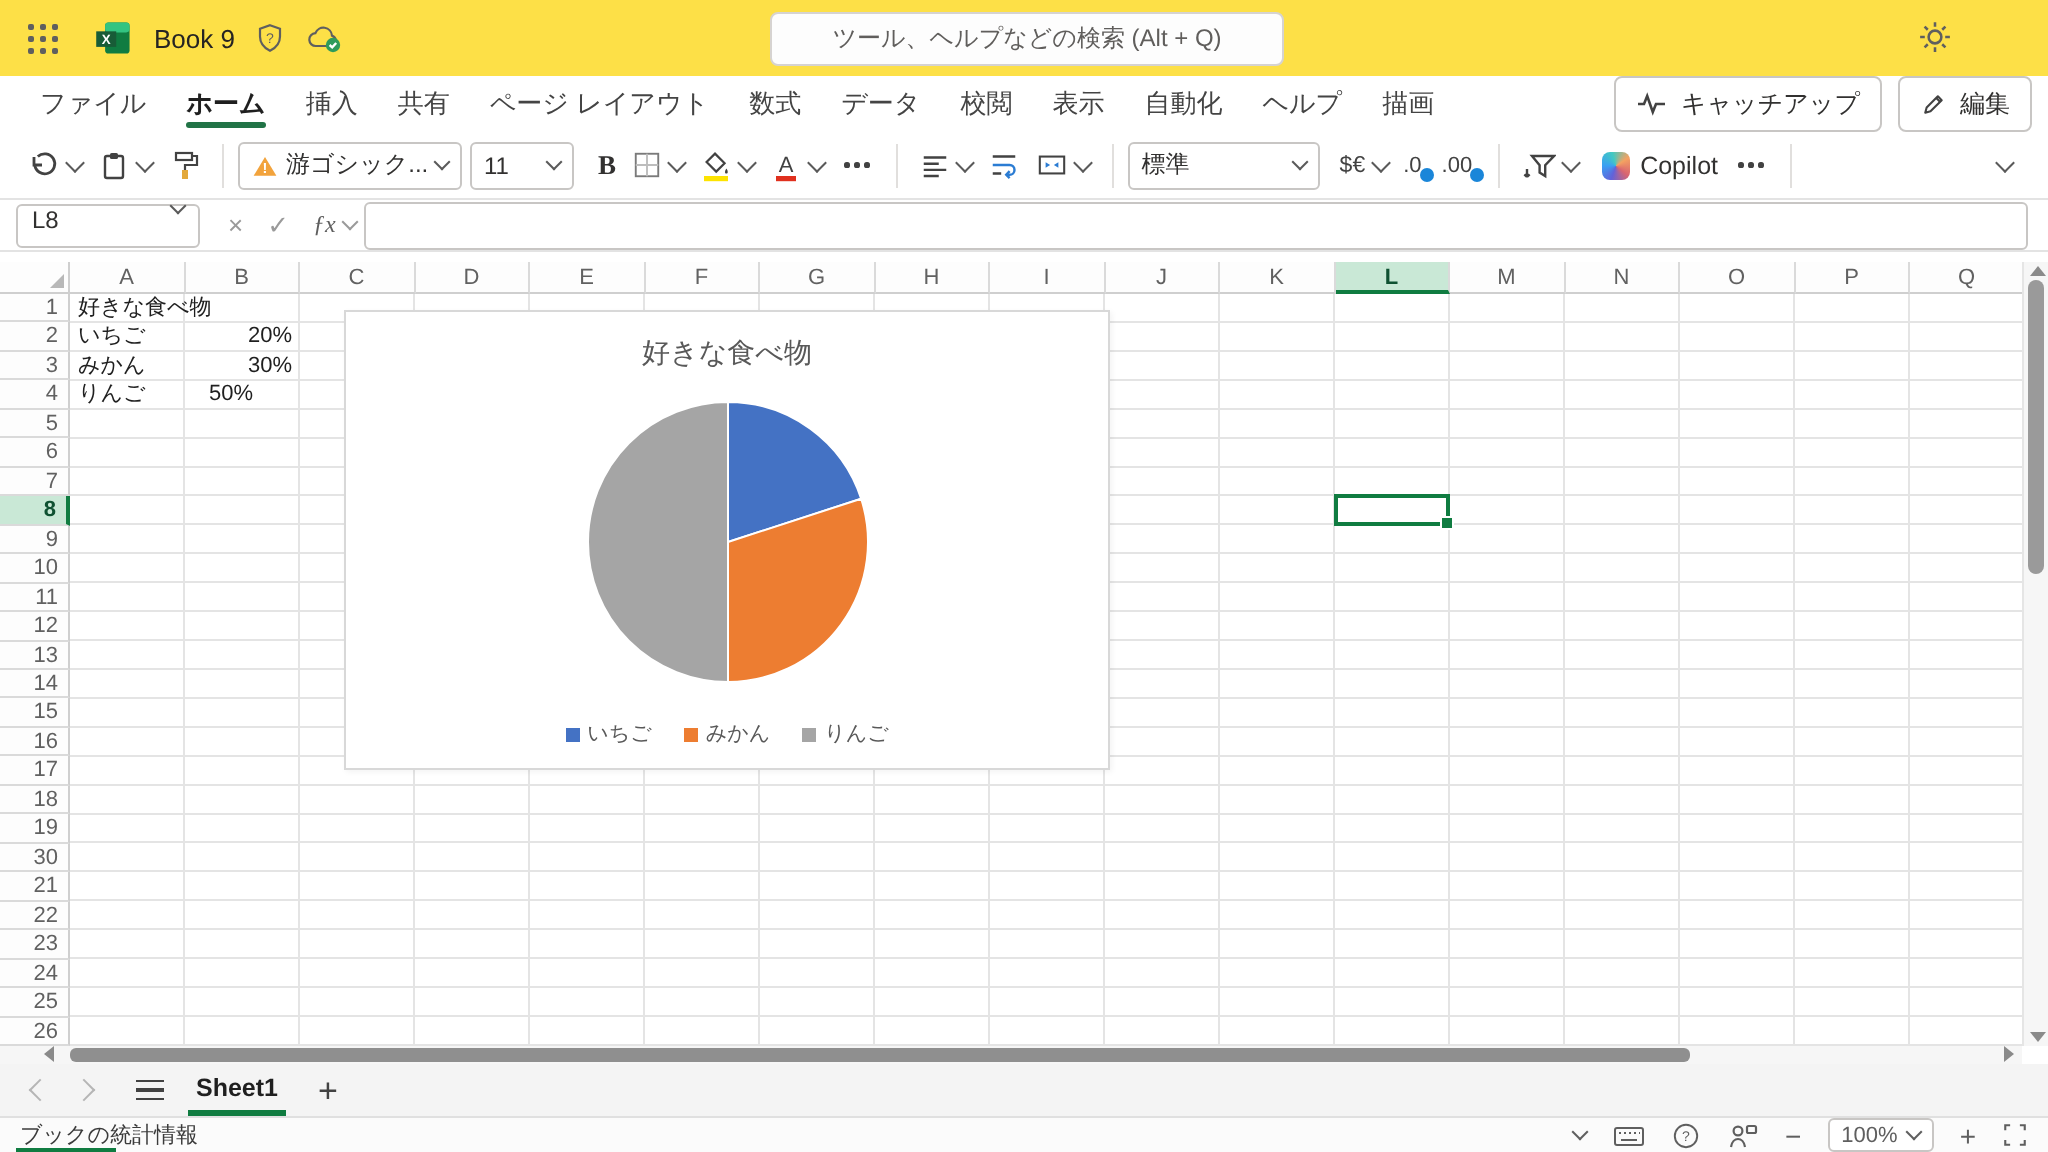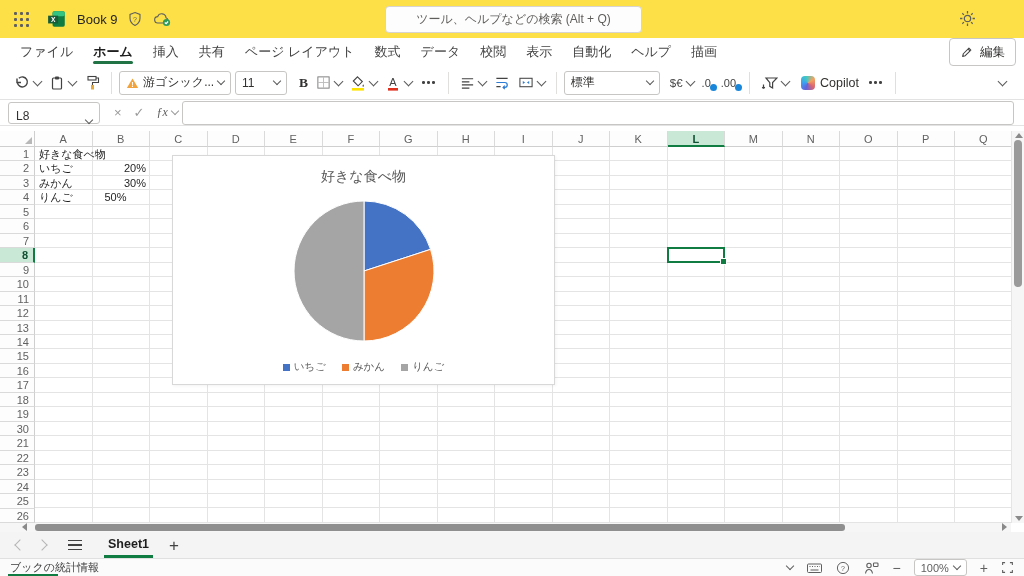--- a/index.html
+++ b/index.html
@@ -37,21 +37,21 @@
   .bold-b{font-weight:bold;font-size:13.5px;color:#323130;font-family:"Liberation Serif","DejaVu Serif",serif;}
   .dots{display:inline-flex;gap:2.5px;align-items:center;padding:0 2px;}
   .dots i{width:2.6px;height:2.6px;border-radius:50%;background:#424242;}
   .decnum{font-size:11px;color:#424242;position:relative;padding-right:2px;}
   .decnum .bub{position:absolute;right:-4px;bottom:-2px;width:7px;height:7px;border-radius:50%;background:#1a86d9;}
   .copilot-logo{width:14px;height:14px;border-radius:4px;margin-right:5px;
       background:conic-gradient(from 200deg,#6262d9,#3aa0f3,#42c9c2,#f4a261,#d96570,#6262d9);}
   
   #formulabar{position:absolute;left:0;top:100px;width:1024px;height:26px;background:#fff;border-bottom:1px solid #e3e3e3;
               display:flex;align-items:center;box-sizing:border-box;}
-  #namebox{display:flex;align-items:flex-end;justify-content:space-between;width:92px;height:22px;margin-left:8px;
+  #namebox{display:flex;align-items:flex-start;justify-content:space-between;width:92px;height:22px;margin-left:8px;
            border:1px solid #c8c6c4;border-radius:3px;padding:0 7px;font-size:12px;box-sizing:border-box;cursor:pointer;}
   .fbar-ic{color:#9a9a9a;font-size:12px;margin:0 6px;cursor:pointer;}
   .fx{font-family:"Liberation Serif","DejaVu Serif",serif;font-style:italic;color:#5f5f5f;}
   #formula-input{flex:1;height:22px;margin:0 10px 0 4px;border:1px solid #c8c6c4;border-radius:3px;background:#fff;
                  font-size:12px;padding:0 6px;display:flex;align-items:center;}
   
   #sheet{position:absolute;left:0;top:126px;width:1024px;height:397px;background:#fff;overflow:hidden;}
   .colhdr{position:absolute;top:5px;height:16px;line-height:16px;text-align:center;font-size:11px;color:#616161;
           border-right:1px solid #dadada;border-bottom:1px solid #cfcfcf;box-sizing:border-box;background:#fdfdfd;cursor:pointer;}
   .colhdr.sel{background:#c9e8d6;border-bottom:2px solid #107C41;color:#0f5132;font-weight:bold;}
@@ -90,21 +90,21 @@
   .harr.left{left:22px;border-right:5px solid #8a8a8a;}
   .harr.right{right:4px;border-left:5px solid #8a8a8a;}
   
   #sheetbar{position:absolute;left:0;top:532px;width:1024px;height:27px;background:#f4f4f4;border-bottom:1px solid #e0e0e0;
             display:flex;align-items:center;box-sizing:border-box;}
   .nav-chev{width:7px;height:7px;border-right:1.6px solid #b5b5b5;border-bottom:1.6px solid #b5b5b5;display:inline-block;flex:none;cursor:default;}
   .nav-chev.prev{transform:rotate(135deg);margin-left:16px;}
   .nav-chev.next{transform:rotate(-45deg);margin-left:14px;}
   .hamburger{display:flex;flex-direction:column;gap:3px;margin-left:22px;cursor:pointer;}
   .hamburger i{width:14px;height:1.6px;background:#424242;}
-  #sheet-tab{margin-left:22px;height:100%;display:flex;align-items:center;font-size:12.5px;font-weight:bold;color:#1f1f1f;
+  #sheet-tab{margin-left:12px;height:100%;display:flex;align-items:center;font-size:12.5px;font-weight:bold;color:#1f1f1f;
              border-bottom:3px solid #107C41;padding:0 4px;box-sizing:border-box;cursor:pointer;}
   #add-sheet{margin-left:16px;font-size:17px;color:#424242;cursor:pointer;line-height:1;}
   
   #statusbar{position:absolute;left:0;top:559px;width:1024px;height:17px;background:#fbfbfb;display:flex;align-items:center;}
   #stats-btn{margin-left:10px;font-size:11px;color:#3b3b3b;cursor:pointer;}
   #stats-underline{position:absolute;left:8px;bottom:0;width:50px;height:2px;background:#107C41;}
   #status-right{margin-left:auto;display:flex;align-items:center;gap:13px;margin-right:10px;color:#5f5f5f;}
   #zoombox{display:flex;align-items:center;border:1px solid #c8c6c4;border-radius:3px;padding:0 6px;height:15px;font-size:11px;background:#fff;cursor:pointer;}
   .zbtn{font-size:14px;color:#5f5f5f;cursor:pointer;line-height:1;}
   .sb-ic{display:flex;align-items:center;cursor:pointer;}
@@ -167,20 +167,26 @@
         <div class="rtab">ページ レイアウト</div>
         <div class="rtab">数式</div>
         <div class="rtab">データ</div>
         <div class="rtab">校閲</div>
         <div class="rtab">表示</div>
         <div class="rtab">自動化</div>
         <div class="rtab">ヘルプ</div>
         <div class="rtab">描画</div>
       </div>
     <div id="tab-actions">
+      <div class="pill">
+        <svg width="16" height="14" viewBox="0 0 16 14" fill="none" stroke="#424242" stroke-width="1.3">
+            <path d="M1 7h3l1.6-4 2.8 8L10 7h4.5"></path>
+          </svg>
+        <span>キャッチアップ</span>
+      </div>
       <div class="pill">
         <svg width="14" height="14" viewBox="0 0 16 16" fill="none" stroke="#424242" stroke-width="1.2">
             <path d="M3 13l.8-3L10.2 3.6l2.2 2.2L6 12.2 3 13z" stroke-linejoin="round"></path>
             <path d="M9.3 4.6l2.1 2.1"></path>
           </svg>
         <span>編集</span>
 
       </div>
 
     </div>

